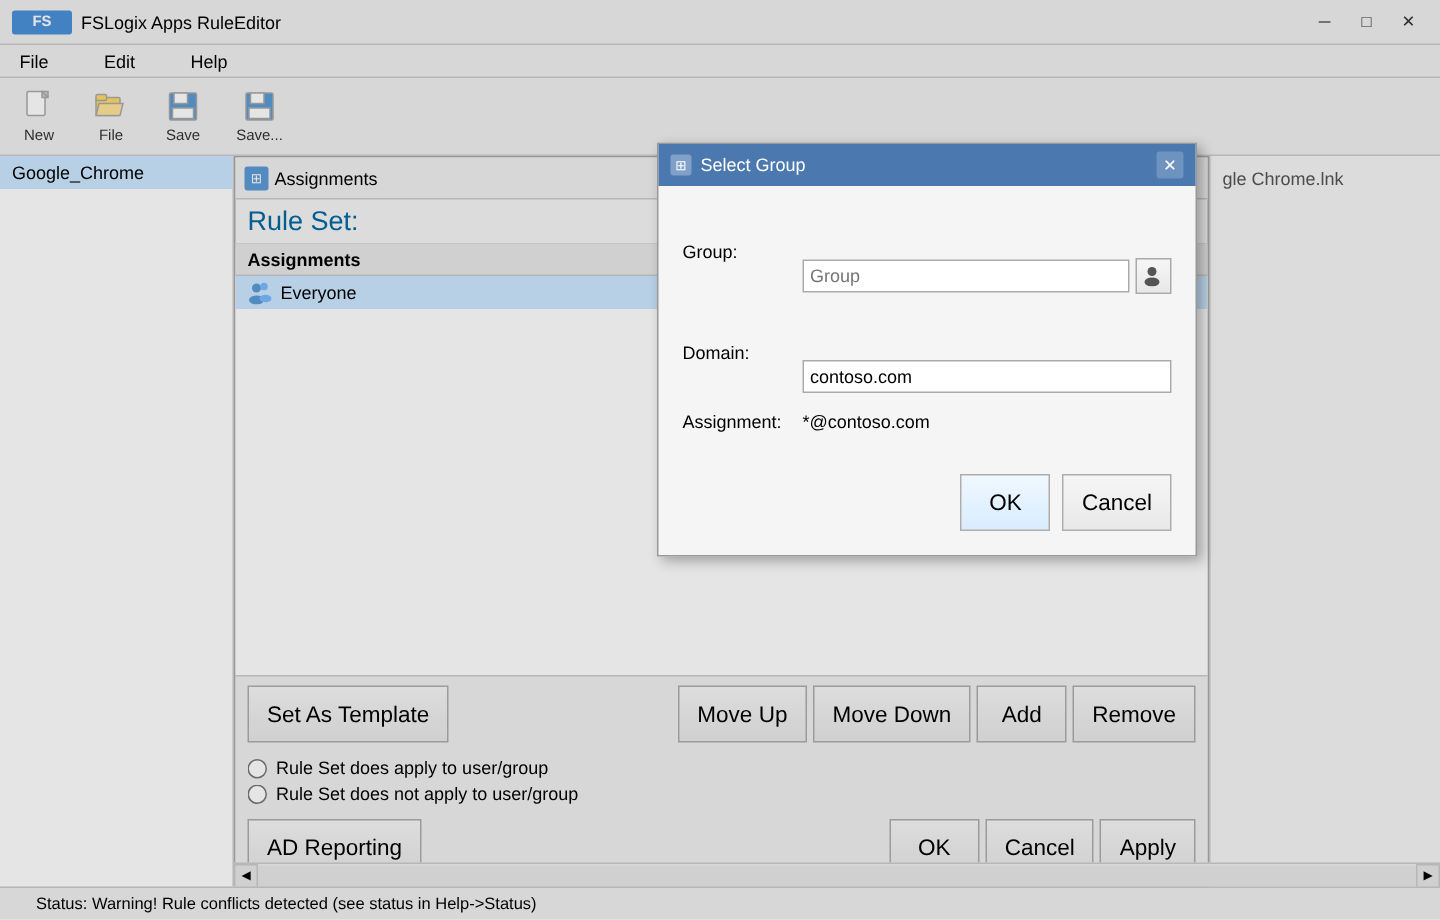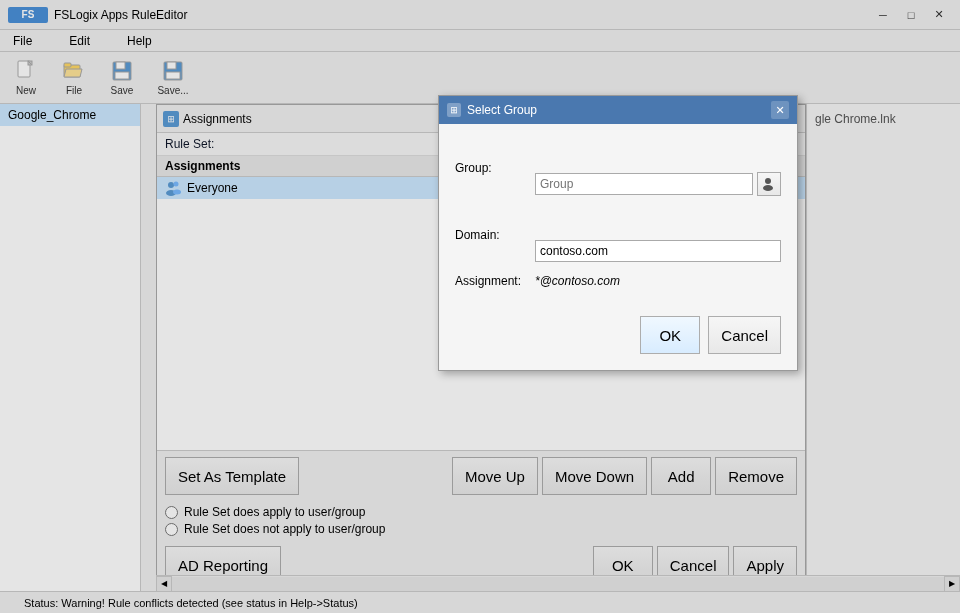--- a/index.html
+++ b/index.html
@@ -122,21 +122,21 @@
       padding: 0 24px;
       font-size: 11px;
       color: #000;
     }
 
     
     .left-panel {
       position: absolute;
       left: 0;
       top: 104px;
-      width: 141px;
+      width: 156px;
       bottom: 22px;
       background: white;
       border-right: 1px solid #ccc;
     }
     .left-panel-item {
       padding: 4px 8px;
       font-size: 12px;
       color: #000;
       cursor: pointer;
     }
@@ -197,22 +197,22 @@
     }
 
     .rule-set-row {
       display: flex;
       align-items: center;
       padding: 4px 8px;
       font-size: 12px;
       border-bottom: 1px solid #ddd;
     }
     .rule-set-label {
-      font-size: 12px;
-      color: #0f172a;
+      font-size: 18px;
+      color: #0369a1;
     }
 
     .assignments-header {
       background: #e8e8e8;
       padding: 3px 8px;
       font-size: 12px;
       font-weight: bold;
       border-bottom: 1px solid #ccc;
     }
 
@@ -390,21 +390,20 @@
       background: linear-gradient(to bottom, #f6f6f6, #e8e8e8);
       cursor: pointer;
       display: flex;
       align-items: center;
       justify-content: center;
       font-size: 14px;
     }
     .assignment-value {
       color: #000;
       font-size: 12px;
-      font-style: italic;
     }
     .dialog-footer {
       display: flex;
       justify-content: flex-end;
       gap: 8px;
       padding: 0 16px 16px;
     }
 
     
     .scrollbar-area {

